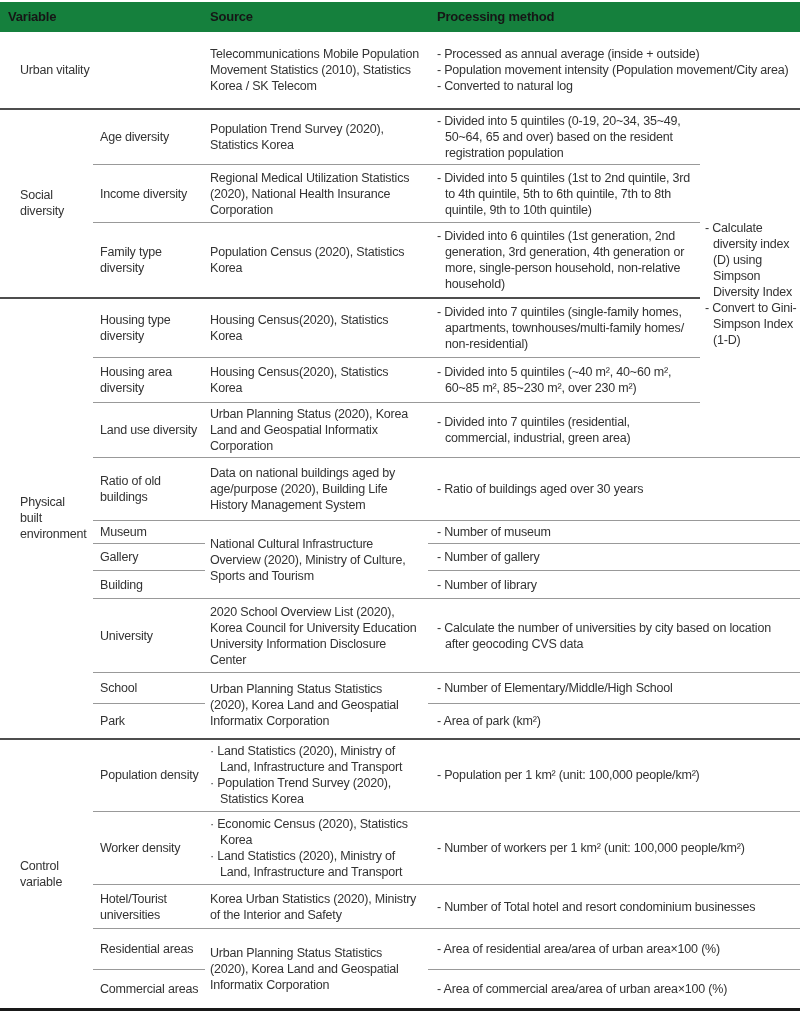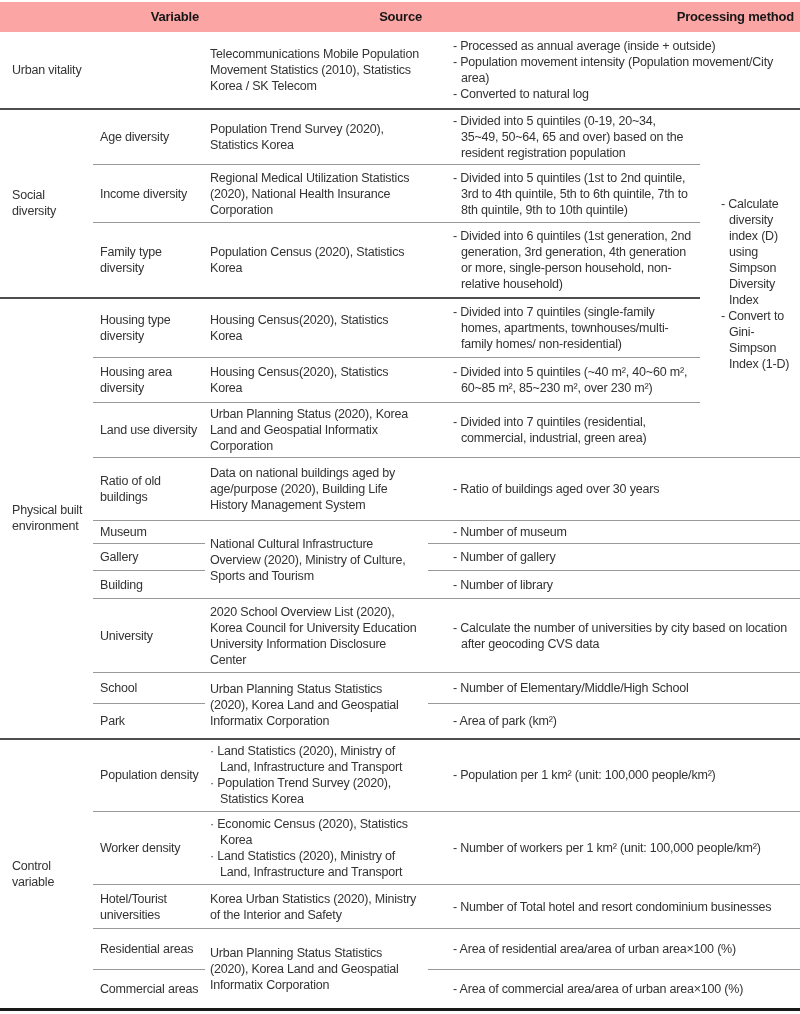--- a/index.html
+++ b/index.html
@@ -14,43 +14,43 @@
     letter-spacing:-0.2px;
     color:#333333;
     border-bottom:3px solid #191919;
   }
   col.c1{width:93px;}
   col.c2{width:112px;}
   col.c3{width:223px;}
   col.c4{width:272px;}
   col.c5{width:100px;}
   th{
-    background:#fca5a5;
-    text-align:right;
+    background:#15803d;
+    text-align:left;
     font-size:13px;
     font-weight:700;
     color:#161616;
     vertical-align:middle;
     padding:3px 6px;
     box-sizing:border-box;
   }
   th.h1{padding-left:8px;}
   th.h2{padding-left:5px;margin-left:44px;}
   th.h3{padding-left:9px;}
   td{
     vertical-align:middle;
     padding:3px 6px;
     box-sizing:border-box;
   }
-  td.group{padding-left:12px;}
+  td.group{padding-left:20px;}
   td.sub{padding-left:7px;}
   td.src{padding-left:5px;}
   td.proc{padding-left:9px;}
   td.note{padding-left:5px;padding-right:2px;}
-  .bullet{text-indent:-8px;margin-left:24px;}
+  .bullet{text-indent:-8px;margin-left:8px;}
   .src-bullet{text-indent:-10px;margin-left:10px;}
   .b-sub{border-bottom:1px solid #999999;}
   .b-section{border-bottom:2px solid #4d4d4d;}
 </style>
 </head>
 <body>
 
 <div class="wrap">
 <table>
   <colgroup>

